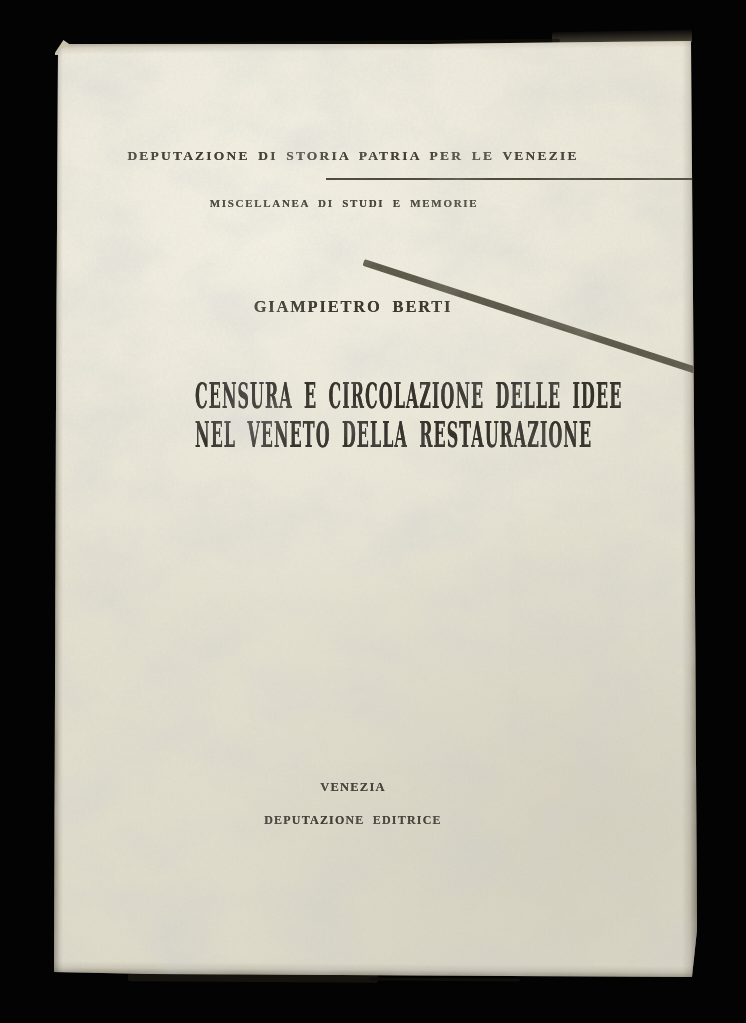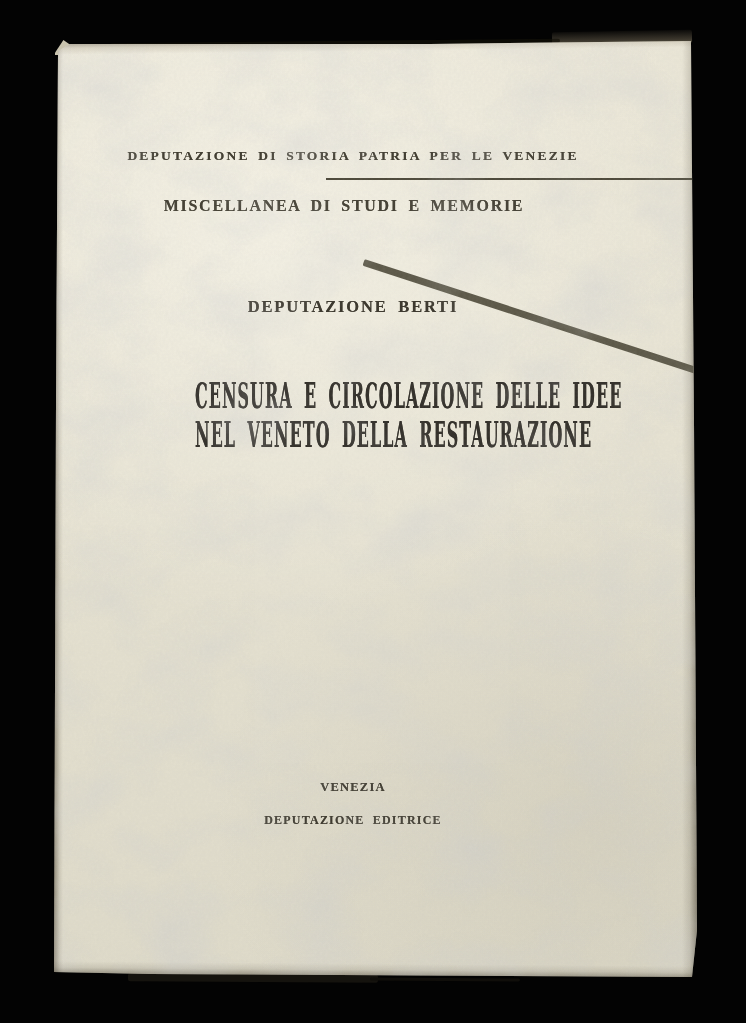--- a/index.html
+++ b/index.html
@@ -73,21 +73,21 @@
 
   .series-institution{
     top:148px;font-size:13.5px;font-weight:700;letter-spacing:2.2px;word-spacing:3px;
     color:#413d31;text-shadow:0 0 .5px rgba(65,61,49,.7);
   }
   .series-rule{
     top:178px;left:50%;width:46px;height:2px;margin-left:-27px;
     background:#4e4a3b;
   }
   .series-collection{
-    top:197px;left:-9px;font-size:16px;font-weight:700;letter-spacing:1.7px;word-spacing:4px;
+    top:197px;left:-9px;font-size:11px;font-weight:700;letter-spacing:1.7px;word-spacing:4px;
     color:#454135;text-shadow:0 0 .5px rgba(69,65,53,.7);
   }
   .volume-row{
     top:215px;display:flex;align-items:center;gap:9px;
     box-sizing:border-box;padding:0 89px 0 91px;
   }
   .volume-row .rule{flex:1;height:2px;background:#58523f;}
   .volume-label{
     font-size:11px;font-weight:700;letter-spacing:1.4px;word-spacing:2px;line-height:12px;
     color:#444034;white-space:nowrap;text-shadow:0 0 .5px rgba(68,64,52,.7);
@@ -141,21 +141,21 @@
     <div class="shade shade-left"></div>
     <div class="shade shade-right"></div>
     <div class="shade shade-bottom"></div>
 
     <div class="content">
       <div class="series-institution">DEPUTAZIONE DI STORIA PATRIA PER LE VENEZIE</div>
       <div class="series-rule"></div>
       <div class="series-collection">MISCELLANEA DI STUDI E MEMORIE</div>
 
 
-      <div class="author">DEPUTAZIONE BERTI</div>
+      <div class="author">GIAMPIETRO BERTI</div>
 
       <div class="speck"></div>
 
       <div class="title-line title-line1">CENSURA E CIRCOLAZIONE DELLE IDEE</div>
       <div class="title-line title-line2">NEL VENETO DELLA RESTAURAZIONE</div>
 
       <div class="imprint-place">VENEZIA</div>
       <div class="imprint-publisher">DEPUTAZIONE EDITRICE</div>
     </div>
 

